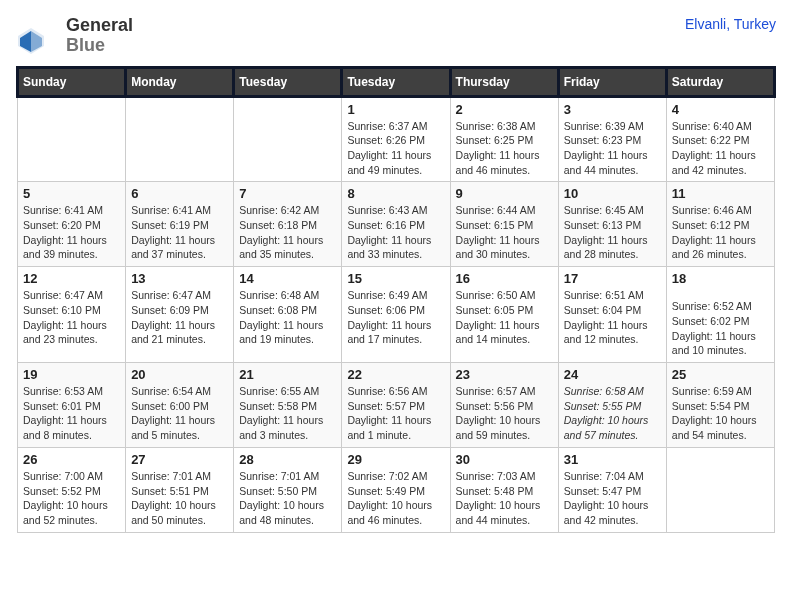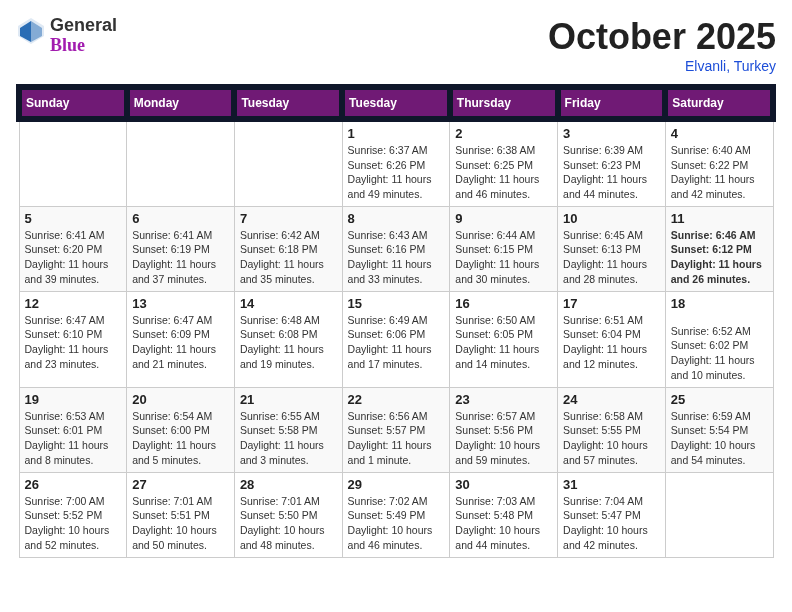--- a/index.html
+++ b/index.html
@@ -11,30 +11,30 @@
       padding: 16px;
     }
     .header {
       display: flex;
       justify-content: space-between;
       align-items: flex-start;
       margin-bottom: 10px;
     }
     .logo {
       display: flex;
-      align-items: flex-start;
-      gap: 4px;
+      align-items: flex-end;
+      gap: 20px;
     }
     .logo-text {
       font-size: 18px;
       font-weight: bold;
       line-height: 1.1;
     }
     .logo-general { color: #333; }
-    .logo-blue { color: #a21caf; font-family: Liberation Serif, serif; }
+    .logo-blue { color: #737373; }
     .logo-icon {
       width: 30px;
       height: 30px;
     }
     .title-block {
       text-align: right;
     }
     .month-title {
       font-size: 36px;
       font-weight: bold;
@@ -43,26 +43,26 @@
     .subtitle {
       font-size: 14px;
       color: #1d4ed8;
     }
     .calendar {
       width: 100%;
       border-collapse: collapse;
       font-size: 11px;
     }
     .calendar th {
-      background-color: #701a75;
+      background-color: #404040;
       color: #fff;
       padding: 6px 4px;
       text-align: left;
       font-size: 12px;
-      border: 6px solid #0f172a;
+      border: 3px solid #0f172a;
     }
     .calendar td {
       border: 1px solid #ccc;
       vertical-align: top;
       padding: 4px 5px;
       width: 108px;
       min-height: 80px;
       background: #fff;
     }
     .calendar tr:nth-child(even) td {
@@ -96,21 +96,20 @@
       <polygon points="15,2 28,10 28,20 15,28 2,20 2,10" fill="#2a6db5" opacity="0.15"></polygon>
       <polygon points="15,5 26,12 26,20 15,26" fill="#2a6db5" opacity="0.5"></polygon>
       <polygon points="15,5 15,26 4,20 4,12" fill="#2a6db5"></polygon>
     </svg>
     <div class="logo-text">
       <span class="logo-general">General</span><br>
       <span class="logo-blue">Blue</span>
     </div>
   </div>
   <div class="title-block">
-    <div class="month-title">October 2025</div>
     <div class="subtitle">Elvanli, Turkey</div>
   </div>
 </div>
 
 <table class="calendar">
   <thead>
     <tr>
 
     <th>Sunday</th>
         <th>Monday</th>
@@ -183,21 +182,21 @@
 Daylight: 11 hours and 30 minutes.</div>
         </td>
         <td>
           <span class="day-number">10</span>
           <div class="day-info" style="white-space: pre-line;">Sunrise: 6:45 AM
 Sunset: 6:13 PM
 Daylight: 11 hours and 28 minutes.</div>
         </td>
         <td>
           <span class="day-number">11</span>
-          <div class="day-info" style="white-space: pre-line; font-weight: bold;">Sunrise: 6:46 AM
+          <div class="day-info" style="white-space: pre-line;">Sunrise: 6:46 AM
 Sunset: 6:12 PM
 Daylight: 11 hours and 26 minutes.</div>
         </td>
       </tr>
       <tr class="week-row">
         <td>
           <span class="day-number">12</span>
           <div class="day-info" style="white-space: pre-line;">Sunrise: 6:47 AM
 Sunset: 6:10 PM
 Daylight: 11 hours and 23 minutes.</div>
@@ -265,21 +264,21 @@
 Daylight: 11 hours and 1 minute.</div>
         </td>
         <td>
           <span class="day-number">23</span>
           <div class="day-info" style="white-space: pre-line;">Sunrise: 6:57 AM
 Sunset: 5:56 PM
 Daylight: 10 hours and 59 minutes.</div>
         </td>
         <td>
           <span class="day-number">24</span>
-          <div class="day-info" style="white-space: pre-line;">Sunrise: 6:58 AM
+          <div class="day-info" style="white-space: pre-line; font-style: italic;">Sunrise: 6:58 AM
 Sunset: 5:55 PM
 Daylight: 10 hours and 57 minutes.</div>
         </td>
         <td>
           <span class="day-number">25</span>
           <div class="day-info" style="white-space: pre-line;">Sunrise: 6:59 AM
 Sunset: 5:54 PM
 Daylight: 10 hours and 54 minutes.</div>
         </td>
       </tr>

